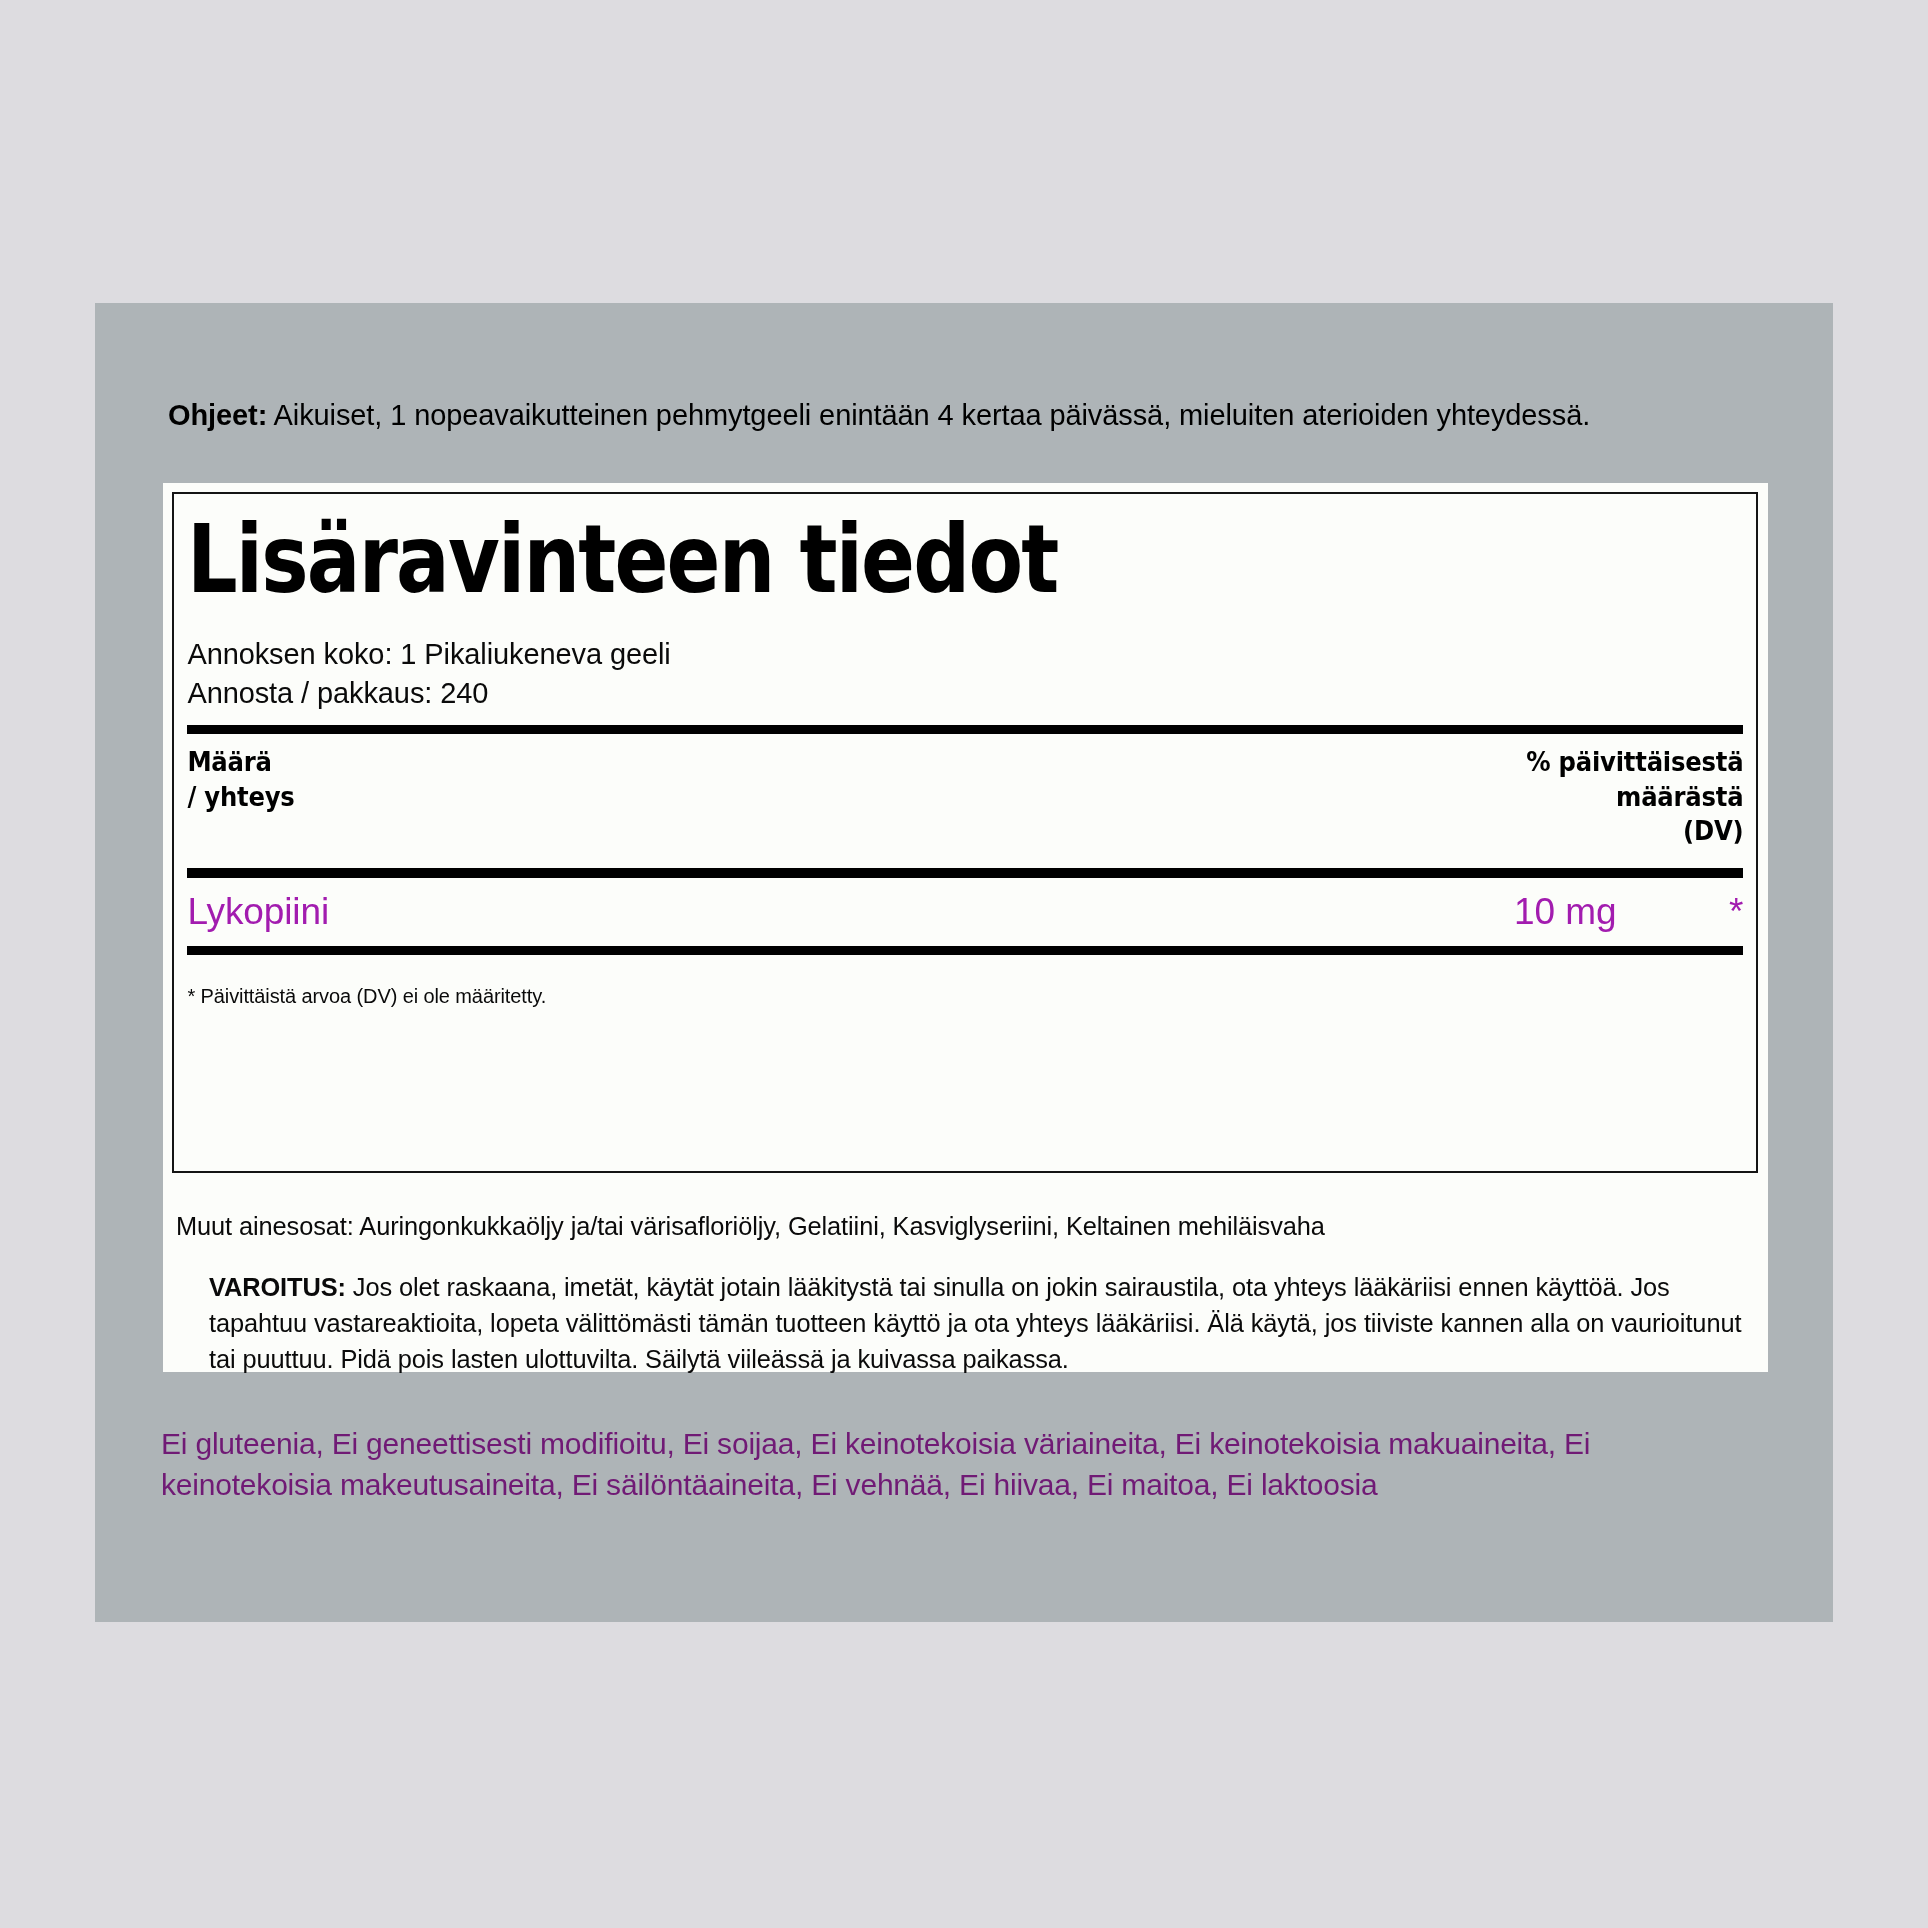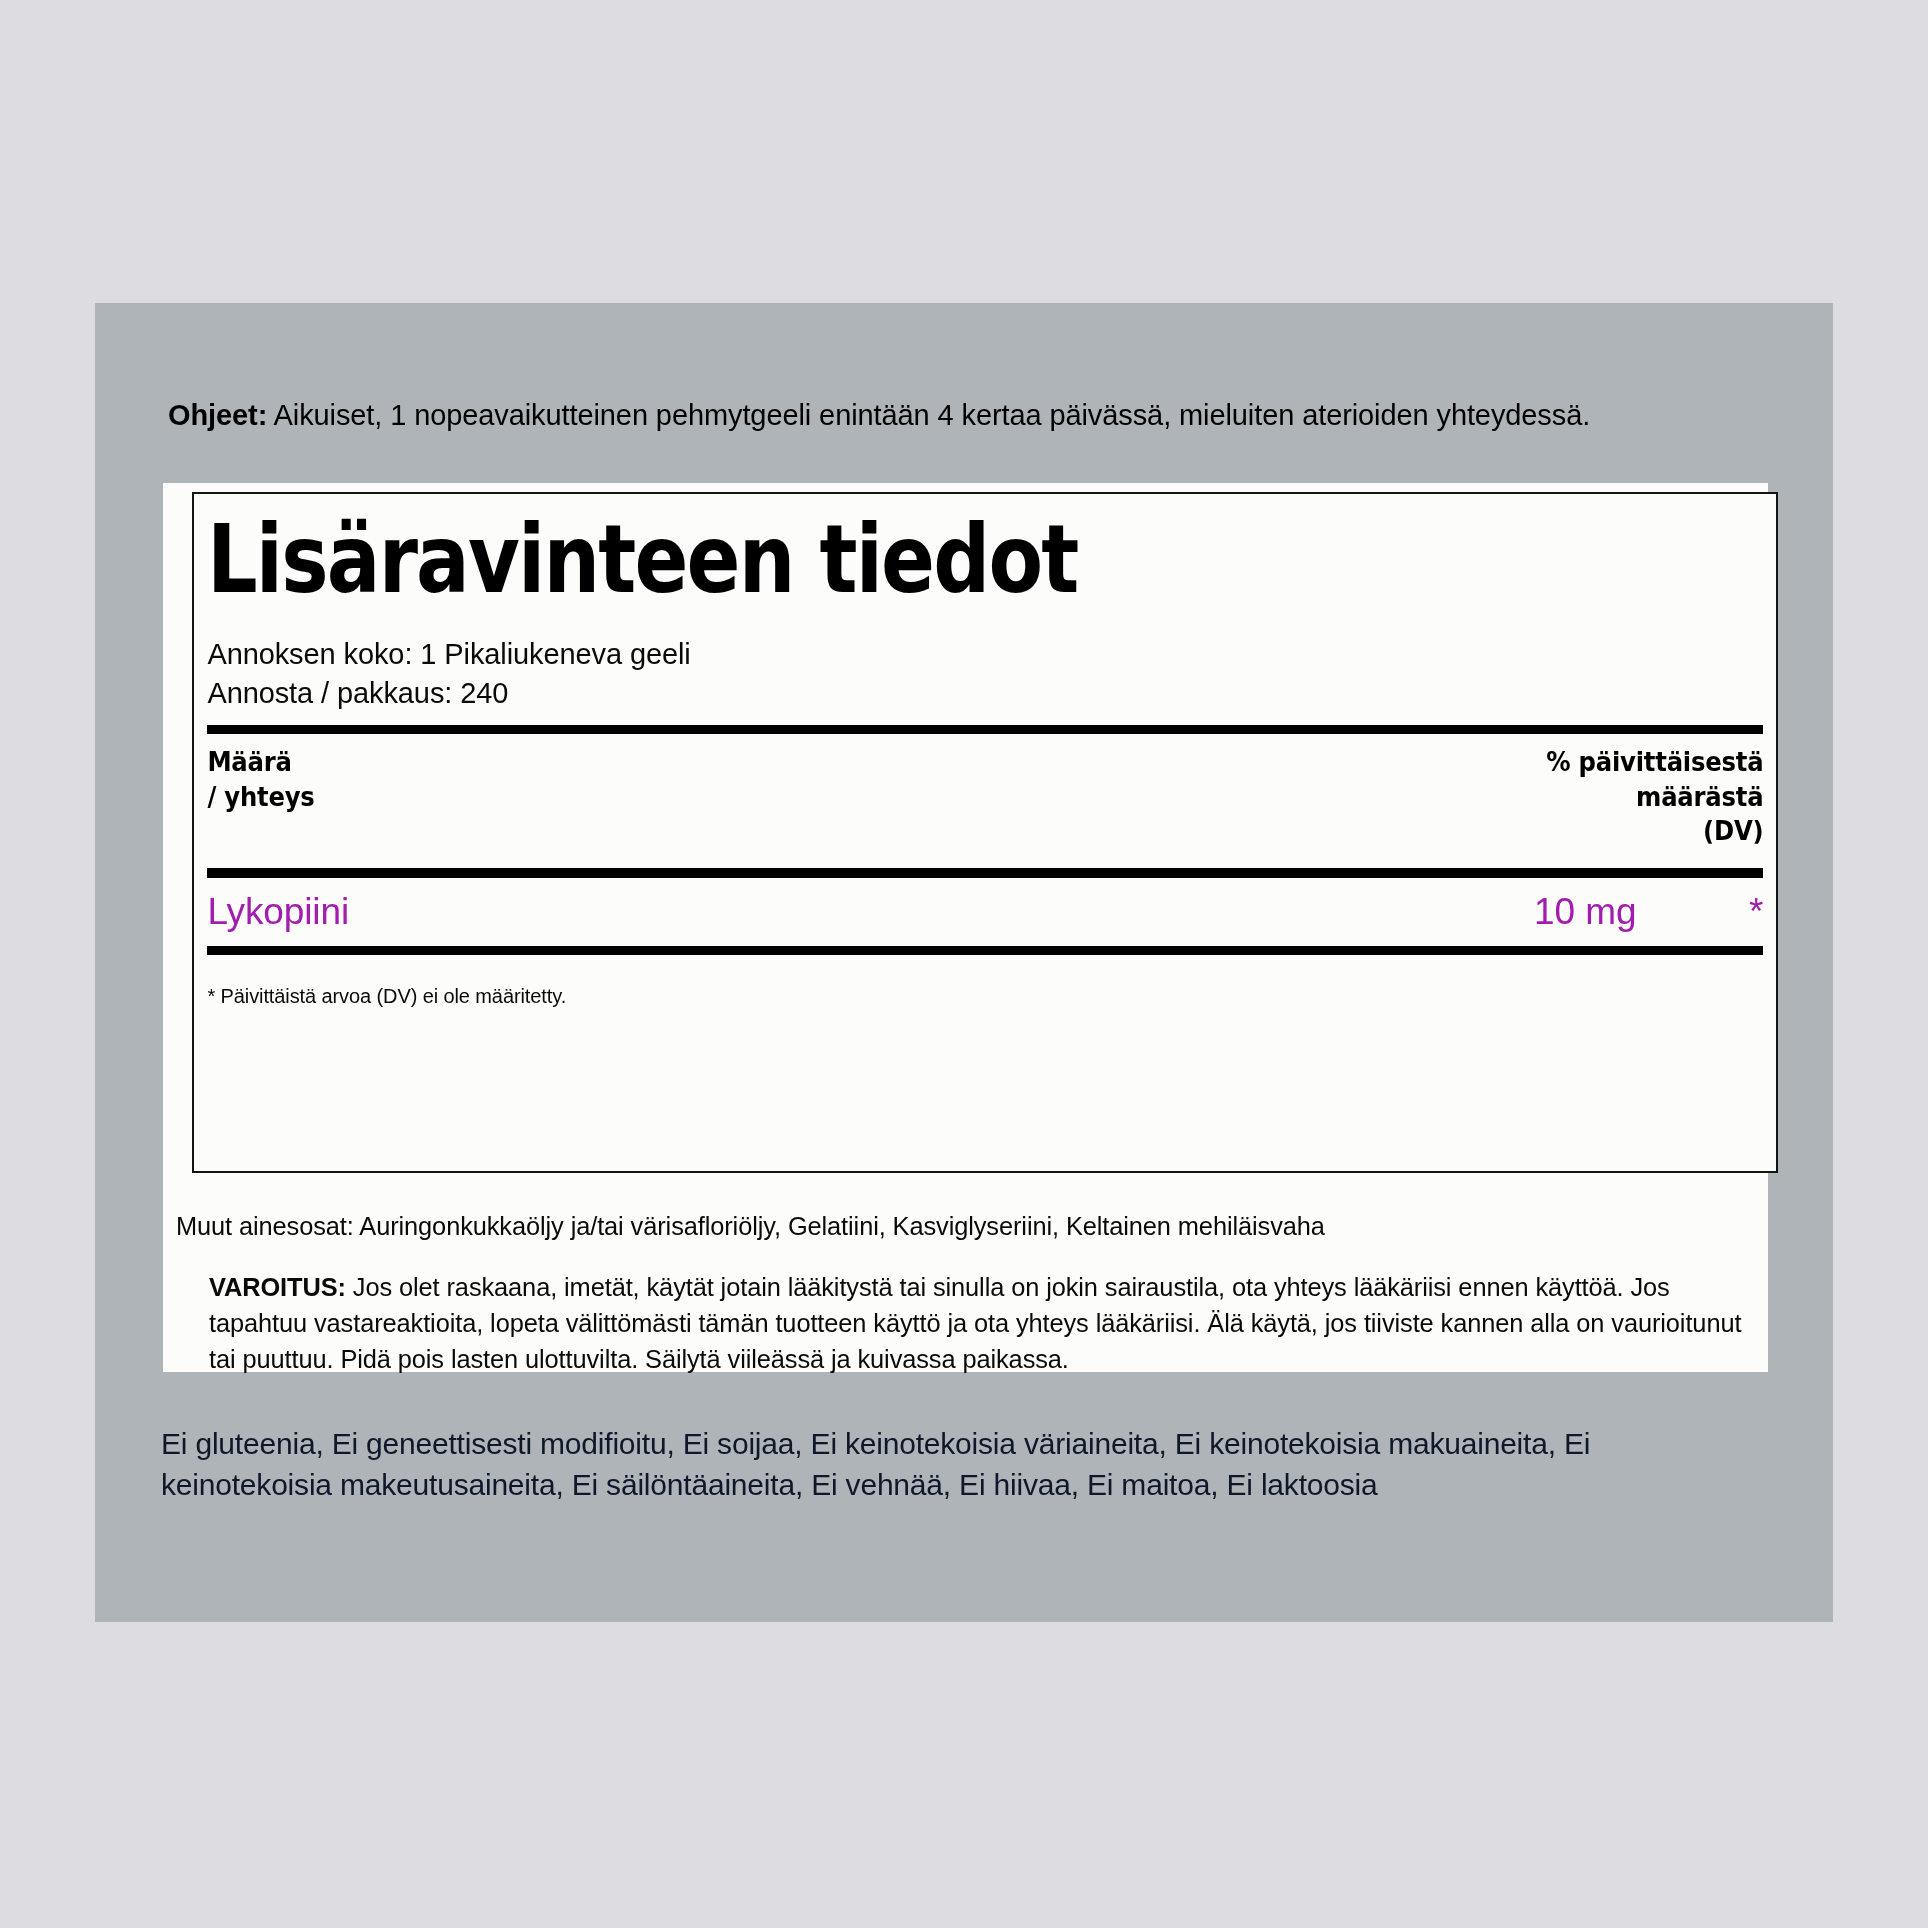--- a/index.html
+++ b/index.html
@@ -52,21 +52,20 @@
   
   #facts-box {
     position: absolute;
     left: 9.4px;
     top: 9.4px;
     width: 1586px;
     height: 681px;
     border: 2.8px solid #141414;
     box-sizing: border-box;
     background: #fcfdfa;
-    margin-left: 20px;
   }
   #facts-inner {
     position: absolute;
     left: 13px;
     top: 0px;
     right: 13px;
     bottom: 0;
   }
 
   
@@ -165,21 +164,21 @@
   #warning .lbl { font-weight: bold; }
 
   
   #free-from {
     position: absolute;
     left: 66px;
     top: 1092px;
     width: 1591px;
     font-size: 30px;
     line-height: 1.37;
-    color: #0f172a;
+    color: #701a75;
     letter-spacing: -0.2px;
     margin-top: 28px;
   }
 </style>
 </head>
 <body>
 
 <div id="gray-panel">
 
   <p id="directions">

